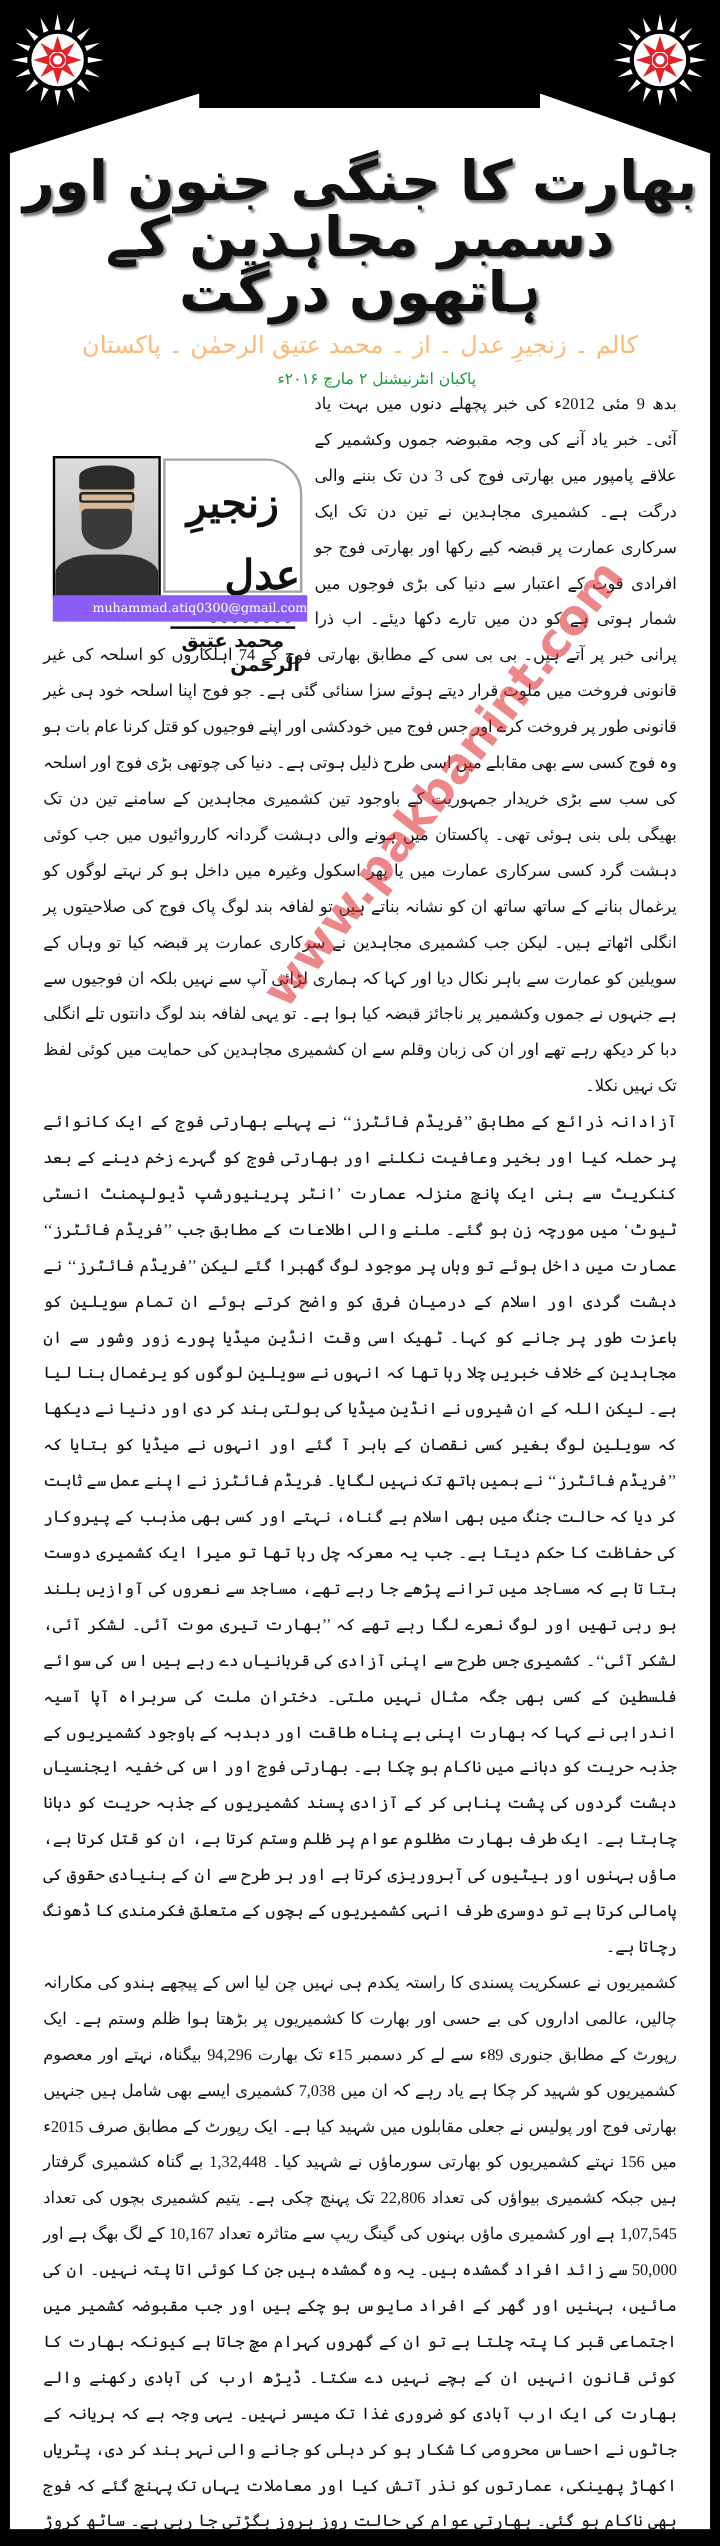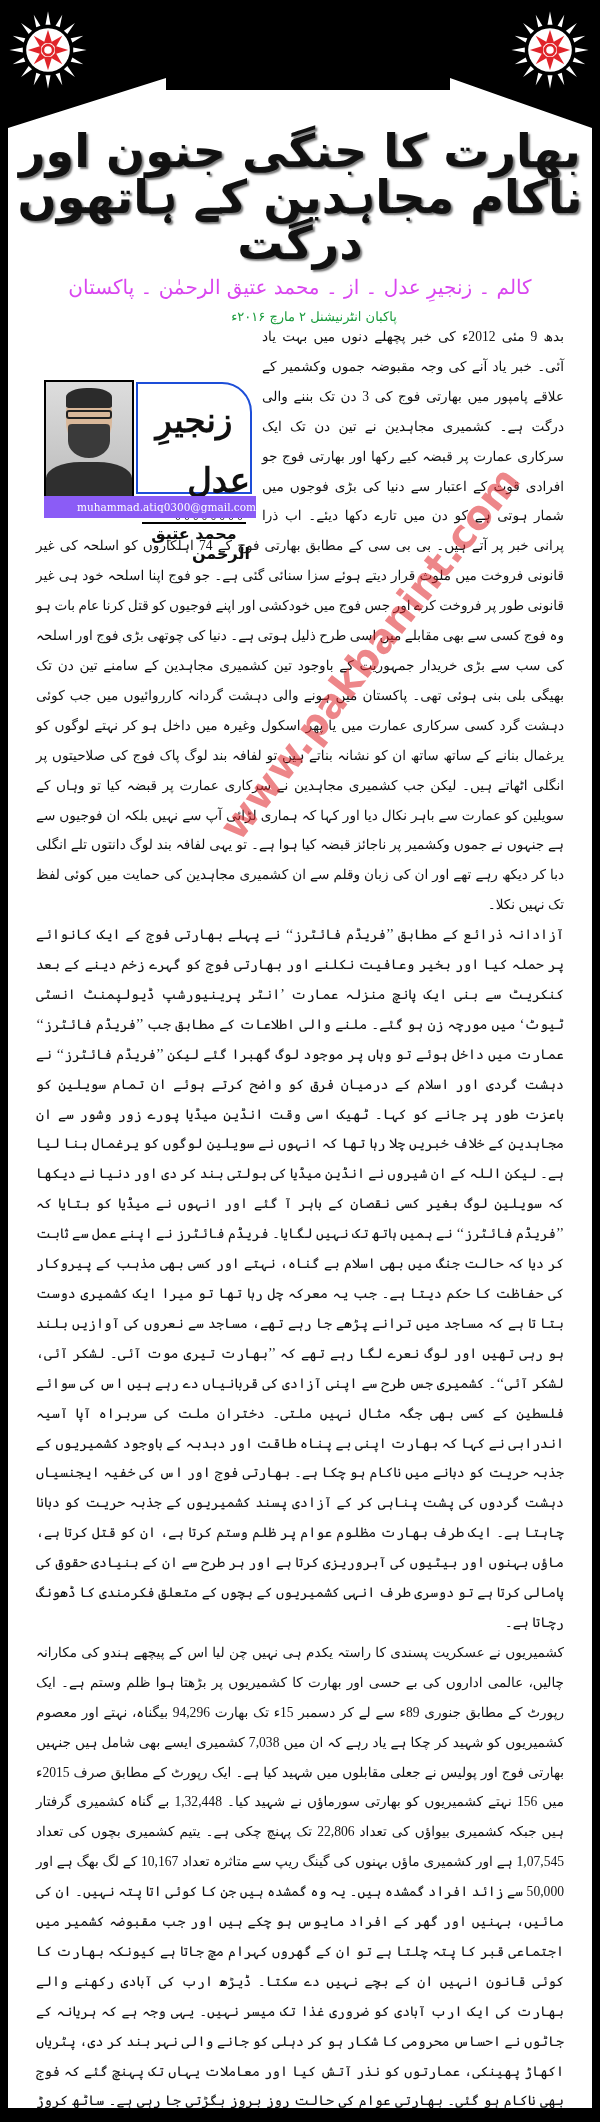--- a/index.html
+++ b/index.html
@@ -17,21 +17,21 @@
     clip-path: polygon(0 128px, 158px 78px, 158px 90px, 442px 90px, 442px 78px, 100% 128px, 100% 100%, 0 100%);
   }
   .flower { position: absolute; top: 8px; width: 84px; height: 84px; }
   .flower.left { left: 6px; }
   .flower.right { right: 8px; }
   .title-block { position: absolute; top: 128px; left: 8px; right: 8px; text-align: center; direction: rtl; }
   .title-line {
     font-family: "DejaVu Sans", sans-serif; font-weight: bold; color: #111;
     font-size: 46px; line-height: 46px; text-shadow: 2px 2px 2px #777;
   }
-  .byline { font-family: "DejaVu Serif", serif; font-size: 20px; color: #d946ef; margin-top: 6px; line-height: 30px; }
+  .byline { font-family: "DejaVu Serif", serif; font-size: 20px; color: #fdba74; margin-top: 6px; line-height: 30px; }
   .pubinfo { font-family: "DejaVu Serif", serif; font-size: 13px; color: #1a9a3c; margin-top: 4px; line-height: 22px; padding-left: 28px; }
   .article {
     position: absolute; top: 322px; left: 36px; right: 36px;
     direction: rtl; text-align: justify; text-align-last: right;
     font-family: "DejaVu Serif", serif; font-size: 13.6px; line-height: 29.9px; color: #111;
   }
   .article p { margin: 0; font-family: Liberation Serif, serif; }
   .author-box {
     float: left; width: 212px; height: 140px; margin: 58px 6px 4px 8px;
     position: relative; direction: ltr; shape-outside: margin-box;
@@ -41,21 +41,21 @@
     border: 2px solid #000; background: linear-gradient(#ddd, #bbb);
     overflow: hidden;
   }
   .photo .head { position: absolute; left: 20px; top: 8px; width: 46px; height: 58px; border-radius: 40% 40% 45% 45%; background: #d9b89a; }
   .photo .hair { position: absolute; left: 20px; top: 6px; width: 46px; height: 20px; border-radius: 45% 45% 10% 10%; background: #2b2b2b; }
   .photo .beard { position: absolute; left: 22px; top: 42px; width: 42px; height: 34px; border-radius: 10% 10% 50% 50%; background: #3a3a3a; }
   .photo .glasses { position: absolute; left: 20px; top: 28px; width: 46px; height: 9px; border: 2px solid #222; border-radius: 3px; box-sizing: border-box; }
   .photo .body { position: absolute; left: 0; top: 80px; width: 86px; height: 40px; background: #2f2f2f; border-radius: 40% 40% 0 0; }
   .logo-card {
     position: absolute; left: 92px; top: 2px; width: 116px; height: 112px;
-    border: 2px solid #1d4ed8; border-radius: 0 30px 0 0; background: #fff; box-sizing: border-box;
+    border: 2px solid #a3a3a3; border-radius: 0 30px 0 0; background: #fff; box-sizing: border-box;
     text-align: center;
   }
   .logo-text { font-family: "DejaVu Serif", serif; font-weight: bold; font-size: 34px; line-height: 60px; color: #111; direction: rtl; margin-top: 6px; }
   .chain { font-family: "DejaVu Sans Mono", monospace; font-size: 9px; letter-spacing: -1px; color: #111; border-top: 2px solid #000; border-bottom: 2px solid #000; margin: 0 4px; line-height: 10px; }
   .logo-name { font-family: "DejaVu Sans", sans-serif; font-weight: bold; font-size: 16px; line-height: 20px; color: #111; direction: rtl; }
   .email-strip {
     position: absolute; left: 0; top: 116px; width: 212px; height: 22px; background: #8b5cf6; color: #fff;
     font-family: "DejaVu Serif", serif; font-size: 10.5px; line-height: 22px; text-align: center;
   }
   .watermark {
@@ -130,21 +130,21 @@
     <polygon points="17,-17 9,-3 3,-9"></polygon>
       <polygon points="-17,17 -9,3 -3,9"></polygon>
     <polygon points="-17,-17 -9,-3 -3,-9"></polygon>
       <polygon points="17,17 9,3 3,9"></polygon>
   </g>
   <circle r="6" fill="#fff" stroke="#e0242a" stroke-width="3"></circle>
 </svg>
 
 <div class="title-block">
   <div class="title-line">بھارت کا جنگی جنون اور</div>
-  <div class="title-line">ناکام مجاہدین کے ہاتھوں درگت</div>
+  <div class="title-line">دسمبر مجاہدین کے ہاتھوں درگت</div>
   <div class="byline">کالم ۔ زنجیرِ عدل ۔ از ۔ محمد عتیق الرحمٰن ۔ پاکستان</div>
   <div class="pubinfo">پاکبان انٹرنیشنل ۲ مارچ ۲۰۱۶ء</div>
 </div>
 
 <div class="article">
   <div class="author-box">
     <div class="photo">
       <div class="body"></div>
         <div class="head"></div>
         <div class="hair"></div>

